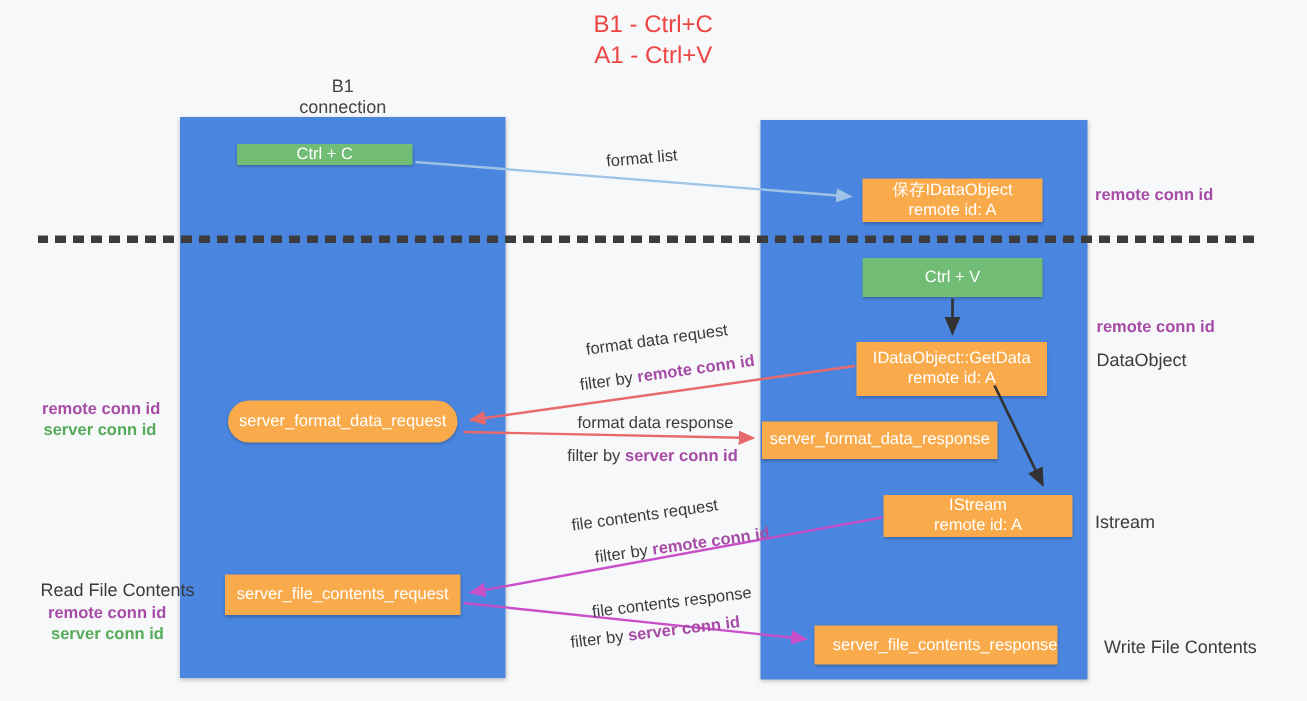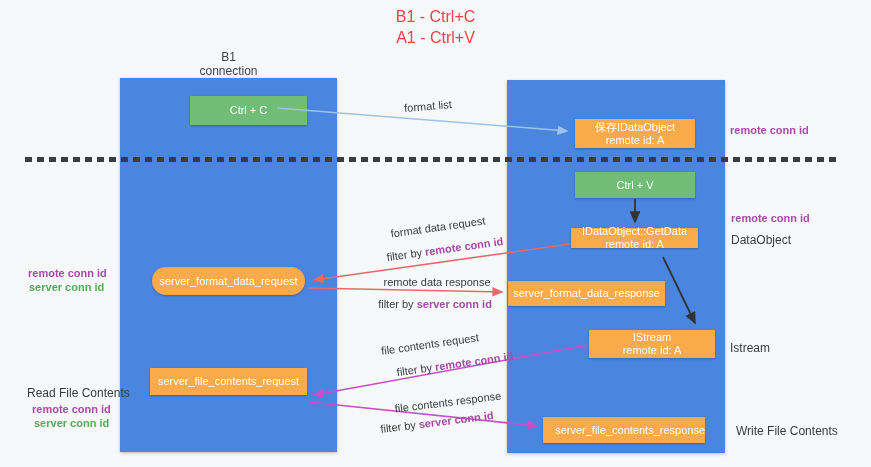--- a/index.html
+++ b/index.html
@@ -88,73 +88,73 @@
   </defs>
   <path class="ln-blue" d="M277,108 L567,131" marker-end="url(#mBlue)"></path>
   <path class="ln-black" d="M635,199 L635,222" marker-end="url(#mBlack)"></path>
   <path class="ln-red" d="M570,244 L314,280" marker-end="url(#mRed)"></path>
   <path class="ln-red" d="M309,288 L502,292" marker-end="url(#mRed)"></path>
   <path class="ln-black" d="M663,257 L695,323" marker-end="url(#mBlack)"></path>
   <path class="ln-magenta" d="M588,345 L314,395" marker-end="url(#mMagenta)"></path>
   <path class="ln-magenta" d="M309,402 L537,426" marker-end="url(#mMagenta)"></path>
 </svg>
 
-<div class="abs node green" style="left:158px;top:96px;width:117px;height:29px;margin-left:32px;">
+<div class="abs node green" style="left:158px;top:96px;width:117px;height:14px;">
   <div>Ctrl + C</div>
 </div>
 
 <div class="abs node orange" style="left:575px;top:119px;width:120px;height:29px;">
   <div>保存IDataObject</div>
   <div>remote id: A</div>
 </div>
 
 <div class="abs node green" style="left:575px;top:172px;width:120px;height:26px;">
   <div>Ctrl + V</div>
 </div>
 
-<div class="abs node orange" style="left:571px;top:228px;width:127px;height:20px;">
+<div class="abs node orange" style="left:571px;top:228px;width:127px;height:36px;">
   <div>IDataObject::GetData</div>
   <div>remote id: A</div>
 </div>
 
 <div class="abs node orange" style="left:152px;top:267px;width:153px;height:28px;border-radius:14px;">
   <div>server_format_data_request</div>
 </div>
 
 <div class="abs node orange" style="left:508px;top:281px;width:157px;height:25px;">
   <div>server_format_data_response</div>
 </div>
 
 <div class="abs node orange" style="left:589px;top:330px;width:126px;height:28px;">
   <div>IStream</div>
   <div>remote id: A</div>
 </div>
 
-<div class="abs node orange" style="left:150px;top:368px;width:157px;height:27px;">
+<div class="abs node orange" style="left:150px;top:383px;width:157px;height:27px;">
   <div>server_file_contents_request</div>
 </div>
 
 <div class="abs node orange" style="left:543px;top:417px;width:162px;height:26px;align-items:flex-end;">
   <div>server_file_contents_response</div>
 </div>
 
 <div class="abs flow-label" style="left:378px;top:100px;width:100px;transform:rotate(-5deg);">
   <span>format list</span>
 </div>
 
 <div class="abs flow-label" style="left:368px;top:221px;width:140px;transform:rotate(-8deg);">
   <span>format data request</span>
 </div>
 <div class="abs flow-label" style="left:370px;top:243px;width:150px;transform:rotate(-8deg);">
   <span>filter by</span>
   <span class="purple">remote conn id</span>
 </div>
 
 <div class="abs flow-label" style="left:367px;top:276px;width:140px;">
-  <span>remote data response</span>
+  <span>format data response</span>
 </div>
 <div class="abs flow-label" style="left:355px;top:298px;width:160px;">
   <span>filter by</span>
   <span class="purple">server conn id</span>
 </div>
 
 <div class="abs flow-label" style="left:365px;top:338px;width:130px;transform:rotate(-8deg);">
   <span>file contents request</span>
 </div>
 <div class="abs flow-label" style="left:380px;top:358px;width:150px;transform:rotate(-8deg);">

